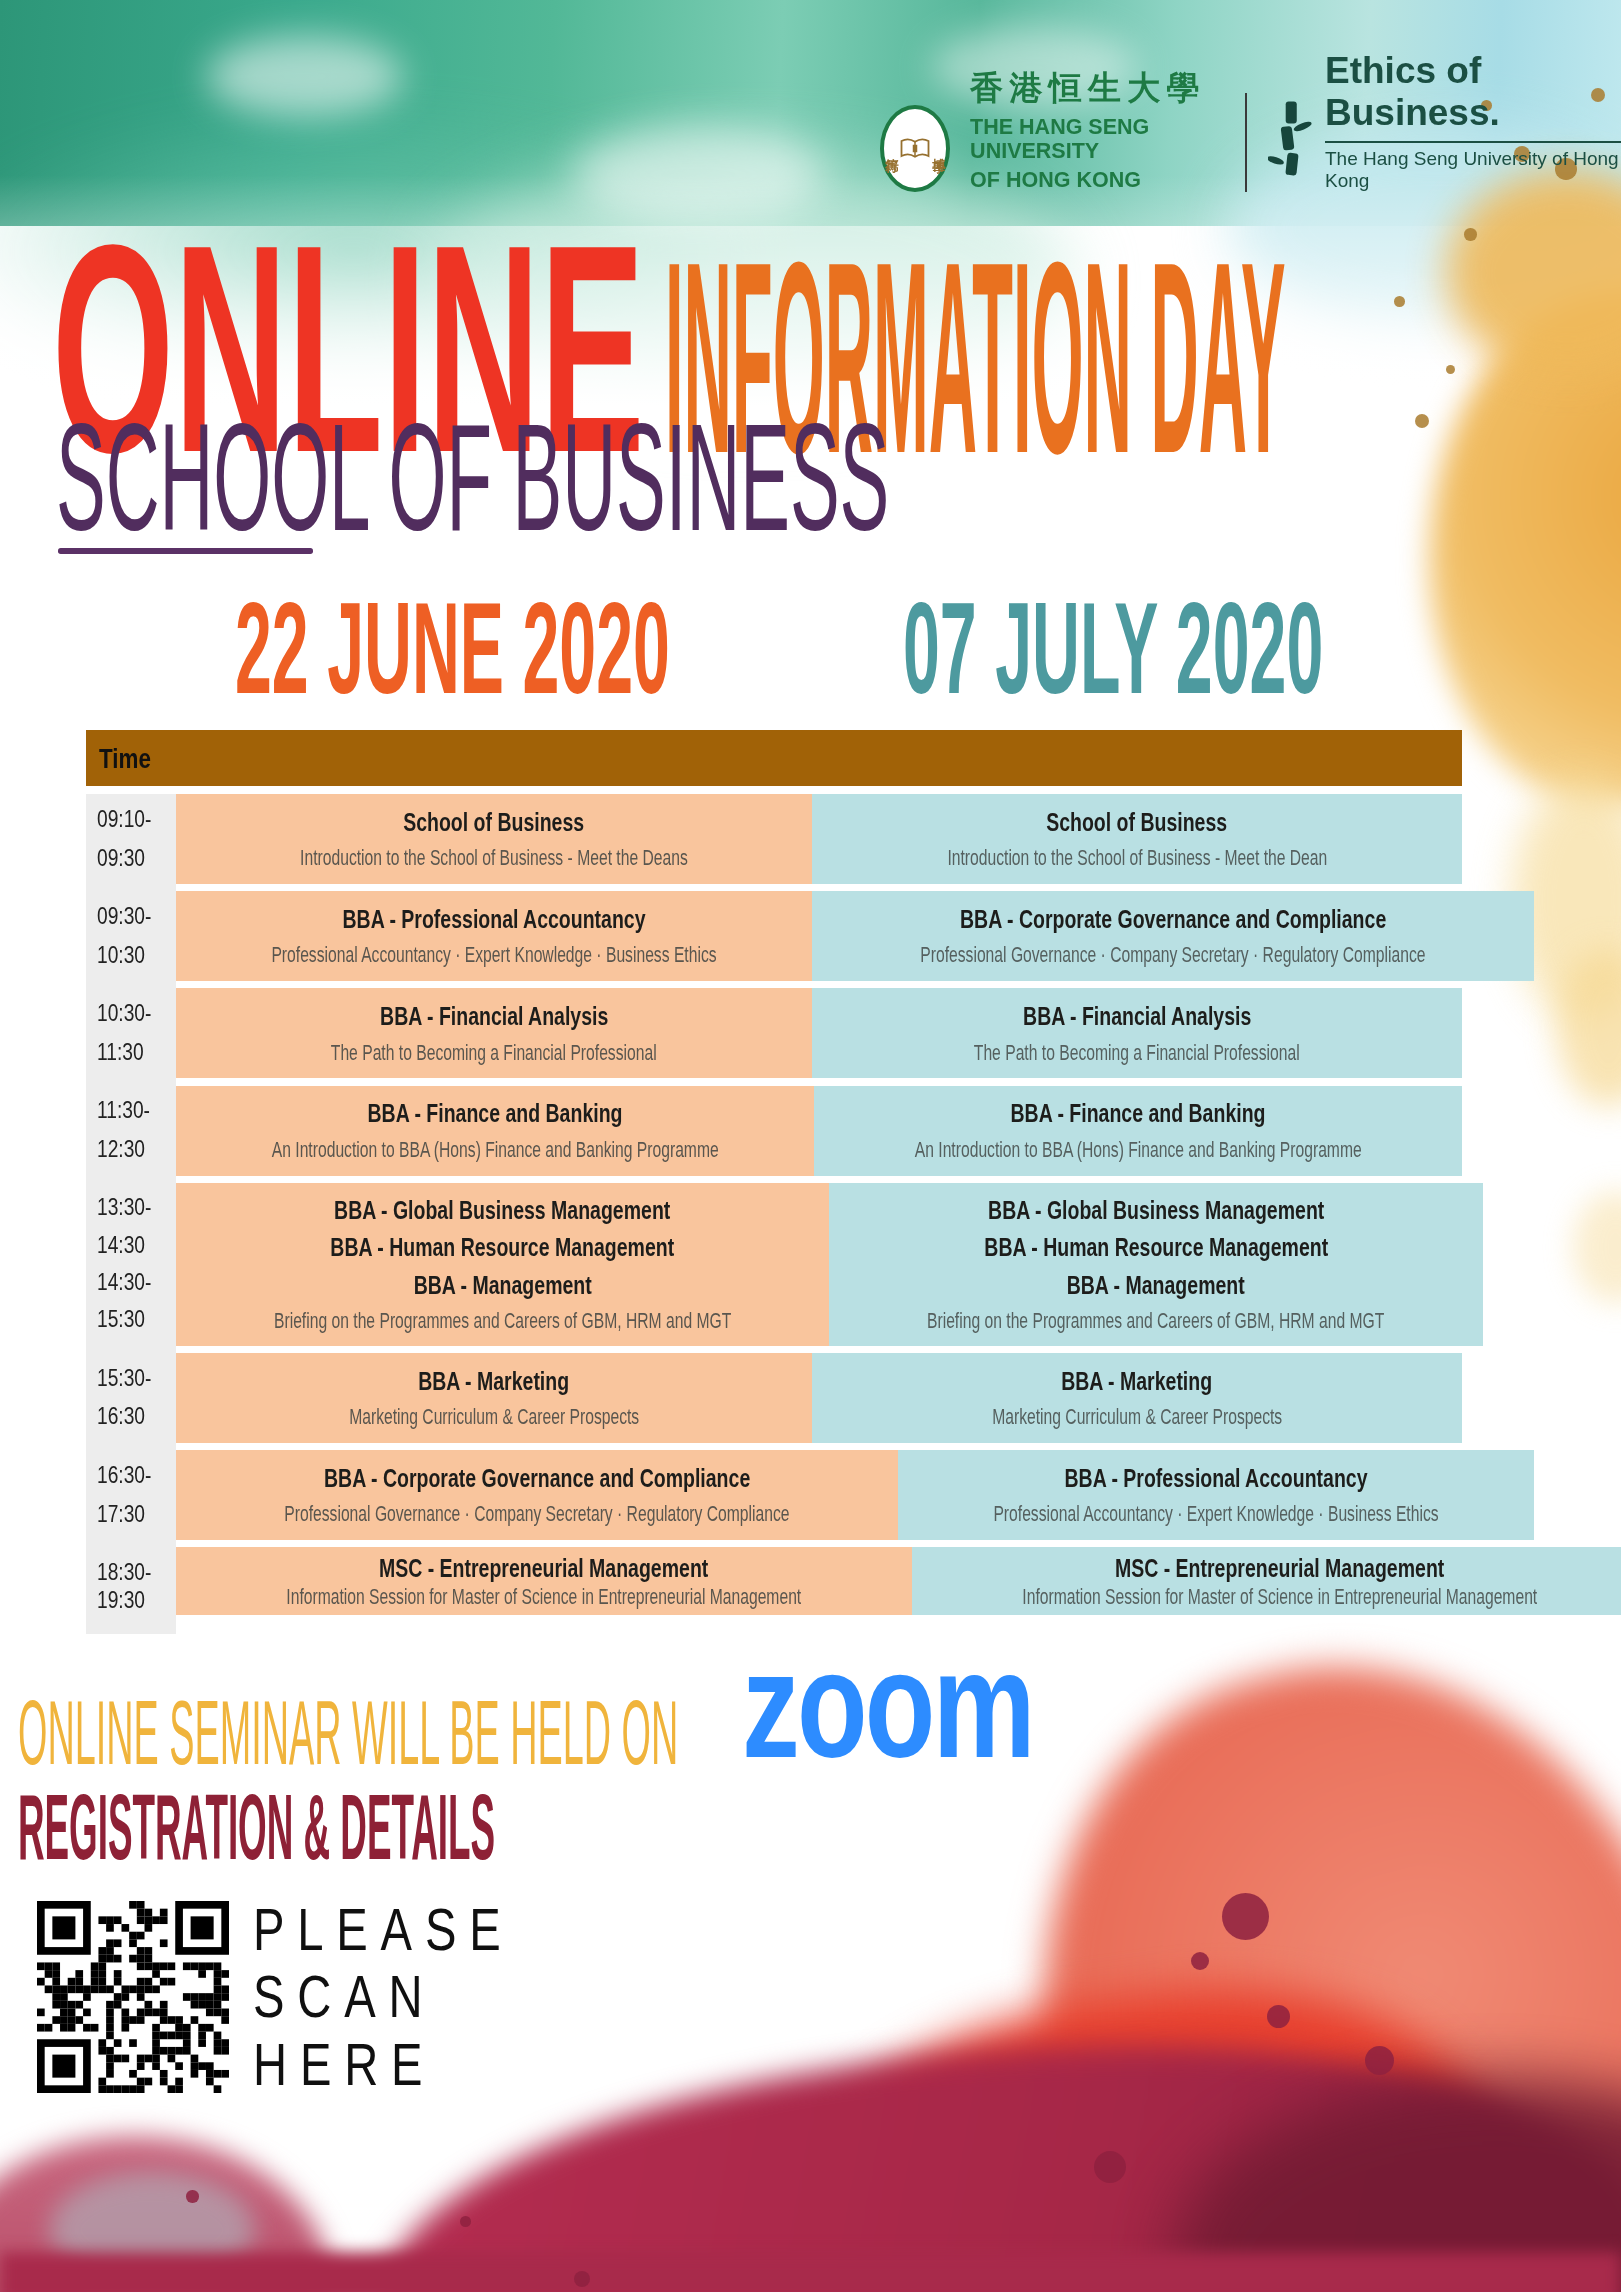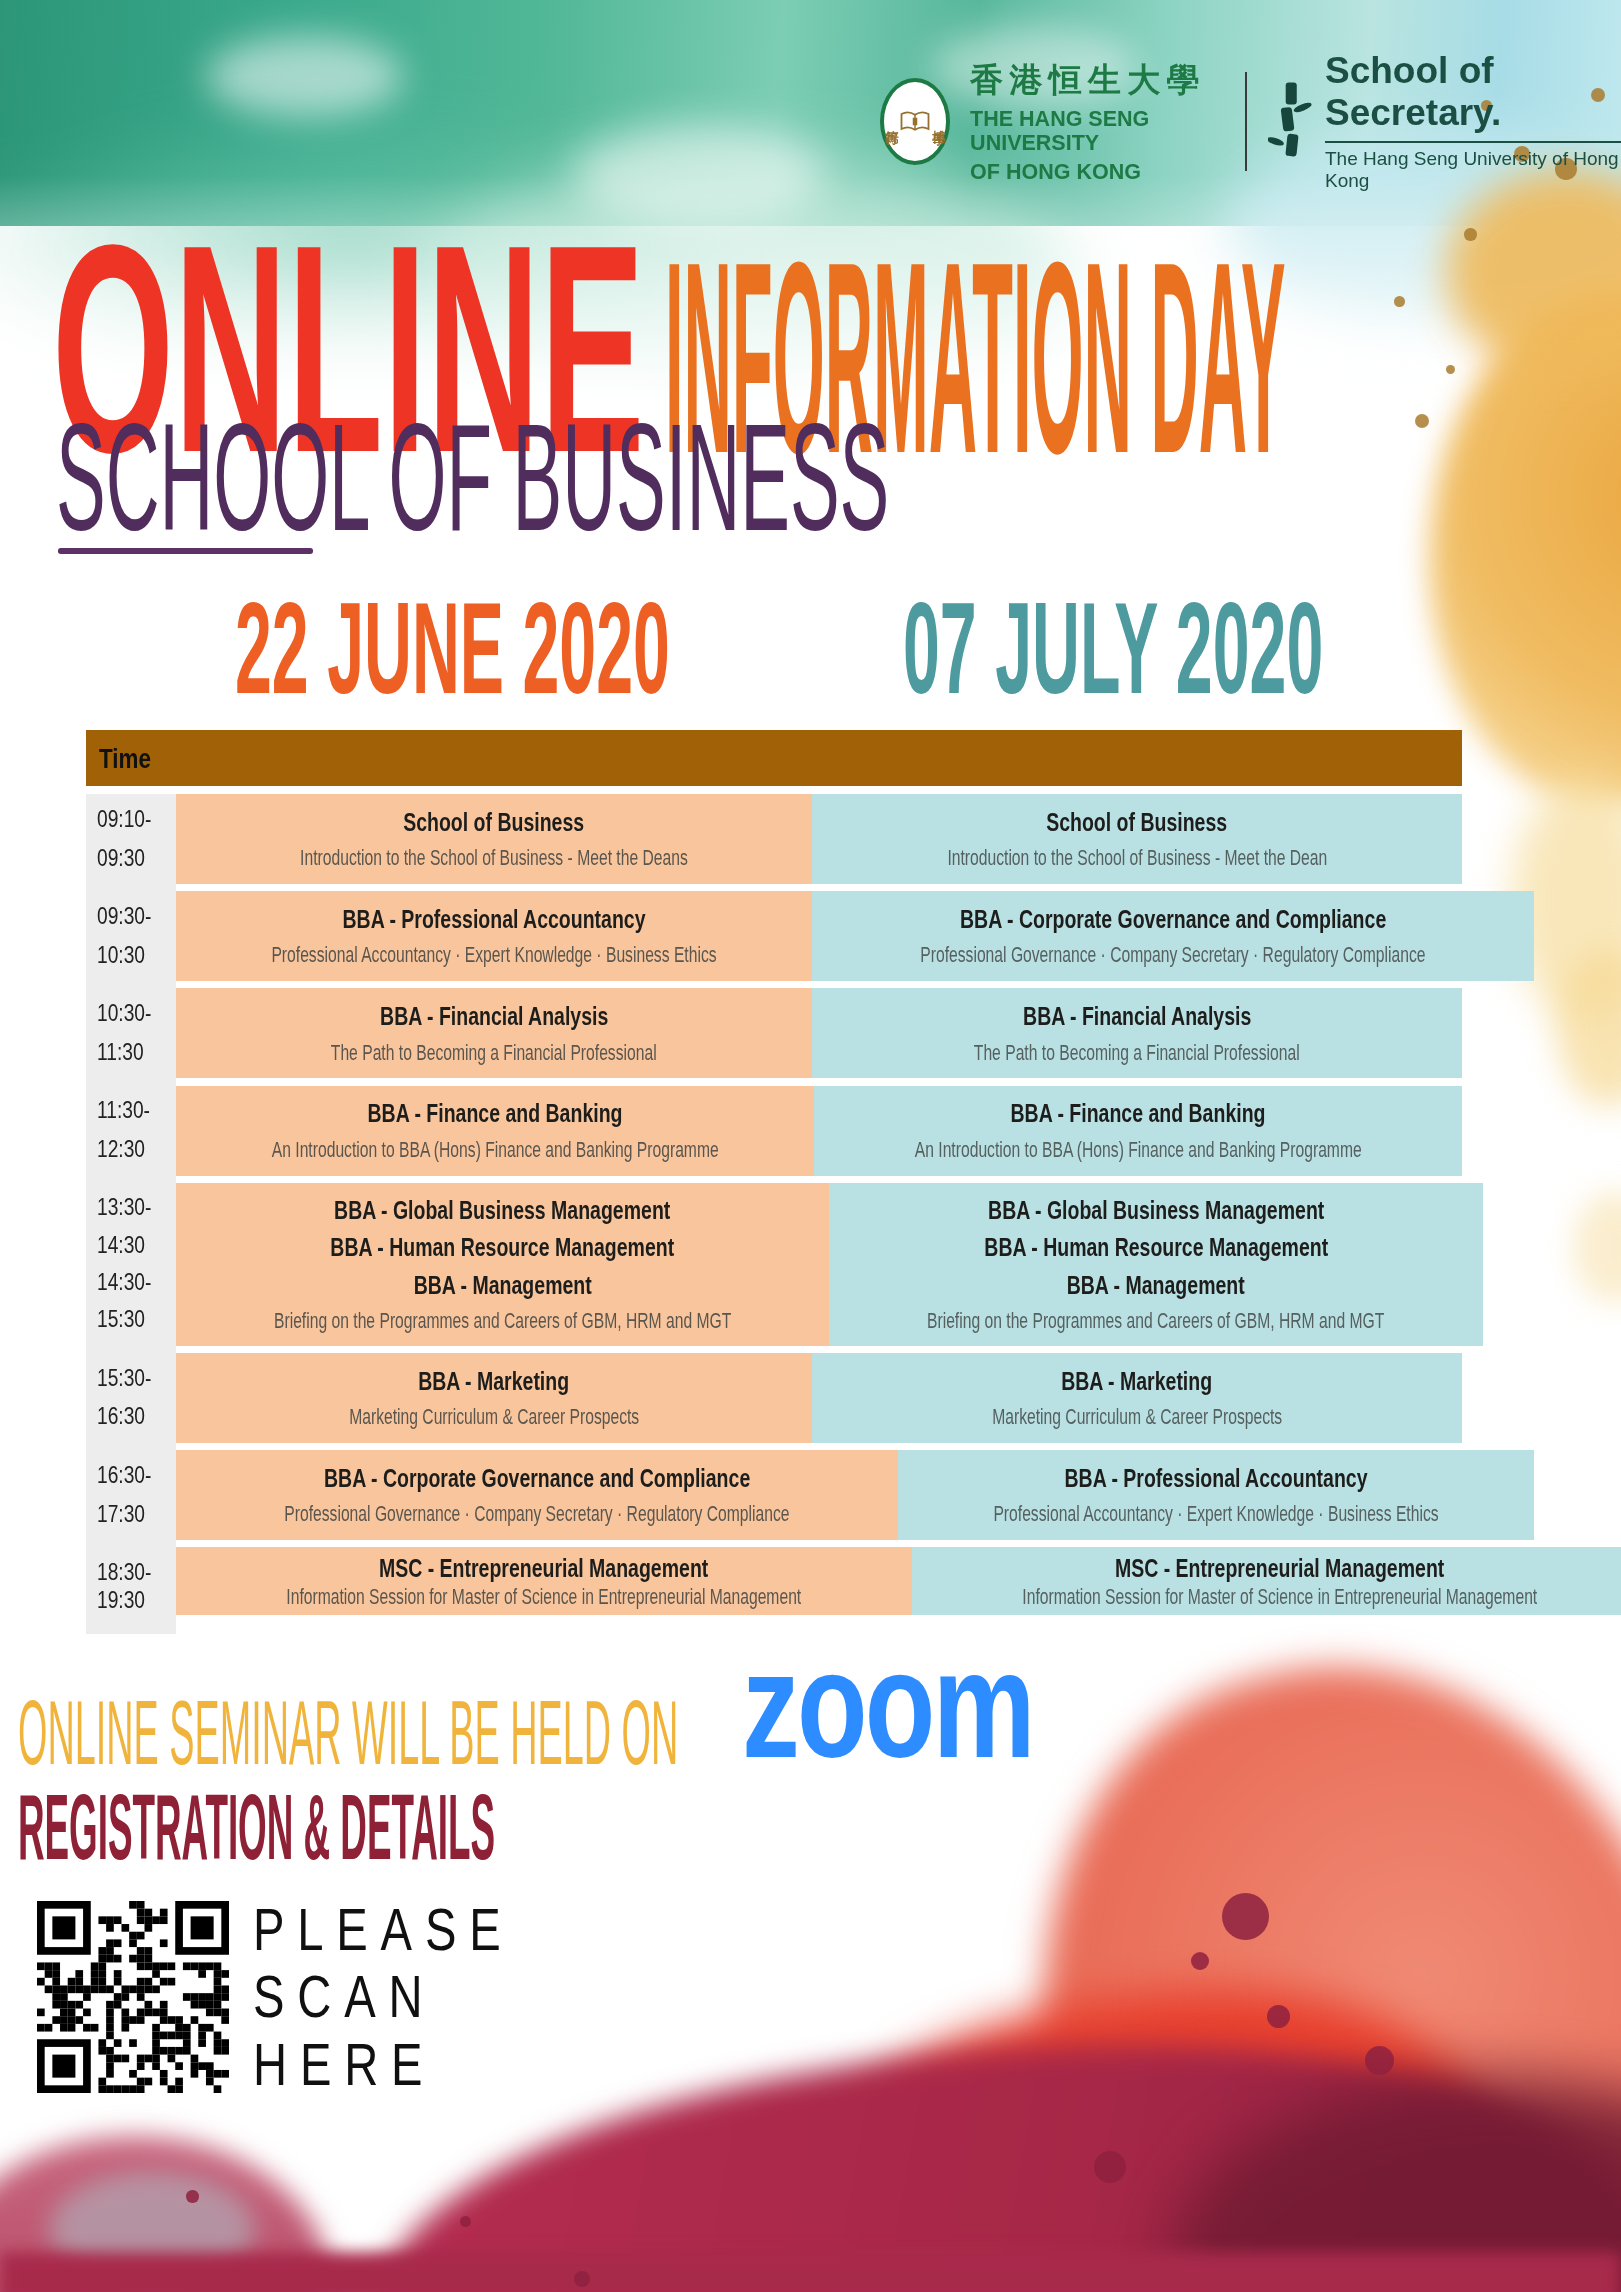--- a/index.html
+++ b/index.html
@@ -33,21 +33,21 @@
   .b2{left:797px;top:1997px;width:699px;height:421px;border-radius:50% 50% 40% 60%;
     background:#e8402e;filter:blur(21.5px);transform:rotate(-8deg);}
   .b3{left:376px;top:2046px;width:1272px;height:385px;border-radius:60% 40% 0 0 / 70% 50% 0 0;
     background:linear-gradient(100deg,#b42c50,#a62747 55%,#8f2040);filter:blur(14.3px);}
   .b4{left:1173px;top:2078px;width:645px;height:358px;border-radius:50%;background:#731b33;filter:blur(30px);opacity:.9;}
   .b5{left:-63px;top:2136px;width:394px;height:304px;border-radius:50% 50% 20% 20%;
     background:linear-gradient(#c8677f,#ad3a58);filter:blur(13.4px);}
   .b5b{left:49px;top:2172px;width:206px;height:116px;border-radius:50%;background:#b3a0ad;filter:blur(12.5px);opacity:.8;}
   .floor{left:0;top:2252px;width:1621px;height:54px;background:#a82a4b;filter:blur(7.2px);}
   
-  .logos{position:absolute;left:880px;top:50px;display:flex;align-items:center;z-index:6;}
+  .logos{position:absolute;left:880px;top:50px;display:flex;align-items:flex-end;z-index:6;}
   .seal{width:79px;height:79px;border-radius:50%;border:4.5px solid #1e7a44;background:#fff;
         display:flex;align-items:center;justify-content:center;gap:1.8px;}
   .seal .vtxt{writing-mode:vertical-rl;font-size:13.4px;color:#96702f;font-weight:bold;letter-spacing:1.8px;line-height:1;}
   .univ-text{margin-left:19.7px;color:#1e7a44;}
   .univ-zh{font-size:33px;font-weight:bold;letter-spacing:6.3px;}
   .univ-en{font-size:21.5px;font-weight:bold;line-height:1.15;margin-top:3.6px;}
   .vdiv{width:1.8px;height:99px;background:#3a3a3a;margin:0 21.5px 0 27px;}
   .sob{color:#1b4f43;}
   .sob-name{font-size:37px;font-weight:bold;letter-spacing:0px;}
   .sob-rule{height:1.8px;background:#1b4f43;margin:7.2px 0 5.4px 0;width:296px;}
@@ -152,21 +152,21 @@
     <svg width="56" height="103" viewBox="0 0 60 110" style="margin-right:12.5px;">
       <g fill="#17463c">
         <rect x="24" y="2" width="15" height="30" rx="4"></rect>
         <rect x="19" y="36" width="15" height="32" rx="4" transform="rotate(-7 26 52)"></rect>
         <rect x="25" y="72" width="15" height="30" rx="4" transform="rotate(6 32 87)"></rect>
         <ellipse cx="47" cy="36" rx="13" ry="4.5" transform="rotate(-22 47 36)"></ellipse>
         <ellipse cx="10" cy="82" rx="12" ry="4.5" transform="rotate(18 10 82)"></ellipse>
       </g>
     </svg>
     <div class="sob">
-      <div class="sob-name">School of Secretary.</div>
+      <div class="sob-name">Ethics of Business.</div>
       <div class="sob-rule"></div>
       <div class="sob-sub">The Hang Seng University of Hong Kong</div>
     </div>
   </div>
 
   <div class="t-online cx">ONLINE</div>
   <div class="t-info cx">INFORMATION DAY</div>
   <div class="t-school cx">SCHOOL OF BUSINESS</div>
   <div class="t-rule"></div>
   <div class="t-june cx">22 JUNE 2020</div>

